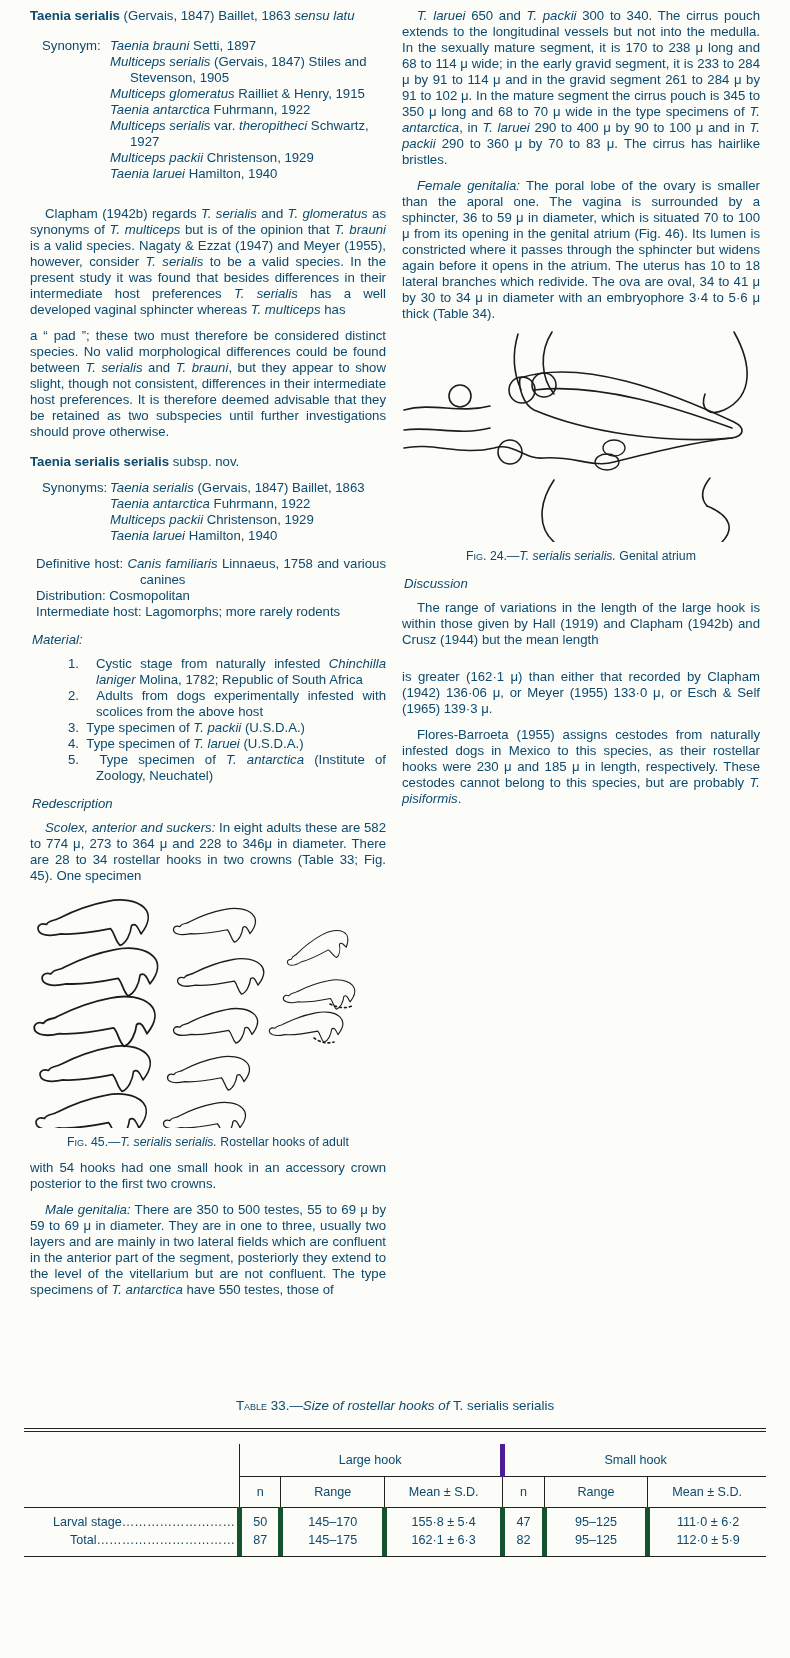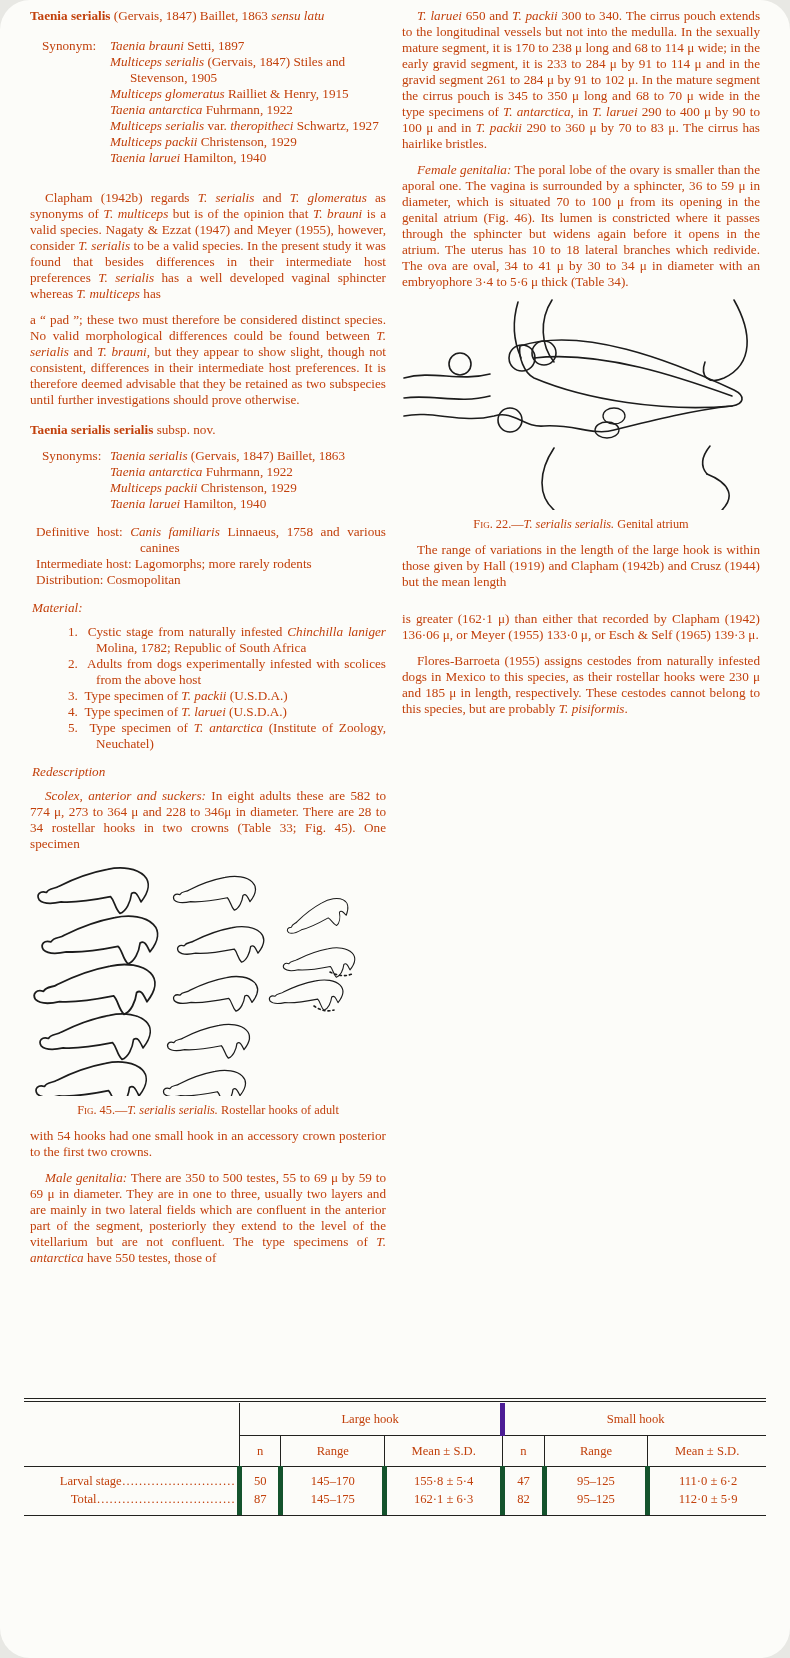--- a/index.html
+++ b/index.html
@@ -1,18 +1,18 @@
 <!DOCTYPE html>
 <html><head>
 <meta charset="utf-8">
 <style>
   html,body{margin:0;padding:0;background:#e8e8e4;}
-  .page{position:relative;width:790px;height:1658px;background:#fcfcf9;color:#c2410c;
-        font-family:Liberation Serif, serif;font-size:13.2px;line-height:16px;
-        overflow:hidden;border-radius:30px;}
+  .page{position:relative;width:790px;height:1658px;background:#fcfcf9;color:#0c4a6e;
+        font-family:Liberation Sans, sans-serif;font-size:13.2px;line-height:16px;
+        overflow:hidden;}
   .col{position:absolute;top:8px;}
   .col.leftc{left:30px;width:356px;}
   .col.rightc{left:402px;width:358px;}
   .it{font-style:italic;}
   .bf{font-weight:bold;}
   .sc{font-variant:small-caps;}
   .title{margin:0 0 14px 0;text-align:left;}
   .para{margin:0 0 3px 0;text-align:justify;text-indent:15px;}
   .para.noind{text-indent:0;}
   .gap{height:12px;}
@@ -27,21 +27,21 @@
   .mat{margin:2px 0 2px 0;}
   .mat .line{padding-left:66px;text-indent:-28px;text-align:justify;}
   .figure{margin:8px 0 4px 0;}
   .caption{text-align:center;font-size:12.3px;margin:6px 0 10px 0;}
   svg{display:block;}
   svg path,svg circle,svg ellipse{fill:none;stroke:#1c1c1c;stroke-width:1.6;stroke-linecap:round;stroke-linejoin:round;}
   svg .hatched{stroke-width:1.3;}
   
   .tablezone{position:absolute;left:0;top:1398px;width:790px;}
   .tbl-title{text-align:center;font-size:13.4px;margin-bottom:14px;}
-  .tblwrap{margin:0 24px;border-top:4px double #22221f;padding-top:1px;border-bottom:1px solid #22221f;}
+  .tblwrap{margin:0 24px;border-top:4px double #22221f;padding-top:12px;border-bottom:1px solid #22221f;}
   table.t33{width:100%;border-collapse:collapse;font-size:12.6px;table-layout:fixed;}
   table.t33 th{font-weight:normal;}
   .c-stub{width:208px;text-align:right;padding-left:4px;overflow:hidden;white-space:nowrap;}
   .c-n{width:40px;}
   .c-range{width:100px;}
   .c-mean{width:114px;}
   tr.grp th{padding:8px 2px 8px 2px;border-bottom:1px solid #22221f;}
   tr.grp th.g1{border-left:1px solid #22221f;}
   tr.grp th.g2{border-left:5px solid #4c1d95;}
   tr.sub th{padding:7px 2px;border-left:1px solid #22221f;border-bottom:1px solid #22221f;}
@@ -83,22 +83,22 @@
       <div class="syn-label">Synonyms:</div>
       <div class="syn-lines">
           <div class="line"><span class="it">Taenia serialis</span><span> (Gervais, 1847) Baillet, 1863</span></div>
           <div class="line"><span class="it">Taenia antarctica</span><span> Fuhrmann, 1922</span></div>
           <div class="line"><span class="it">Multiceps packii</span><span> Christenson, 1929</span></div>
           <div class="line"><span class="it">Taenia laruei</span><span> Hamilton, 1940</span></div>
         </div>
     </div>
 
     <div class="hang"><span>Definitive host: </span><span class="it">Canis familiaris</span><span> Linnaeus, 1758 and various canines</span></div>
+    <div class="hang"><span>Distribution: Cosmopolitan</span></div>
     <div class="hang"><span>Intermediate host: Lagomorphs; more rarely rodents</span></div>
-    <div class="hang"><span>Distribution: Cosmopolitan</span></div>
 
     <div class="it-head"><span class="it">Material:</span></div>
     <div class="mat">
         <div class="line"><span>1.&nbsp;&nbsp;Cystic stage from naturally infested </span><span class="it">Chinchilla laniger</span><span> Molina, 1782; Republic of South Africa</span></div>
         <div class="line"><span>2.&nbsp;&nbsp;Adults from dogs experimentally infested with scolices from the above host</span></div>
         <div class="line"><span>3.&nbsp;&nbsp;Type specimen of </span><span class="it">T. packii</span><span> (U.S.D.A.)</span></div>
         <div class="line"><span>4.&nbsp;&nbsp;Type specimen of </span><span class="it">T. laruei</span><span> (U.S.D.A.)</span></div>
         <div class="line"><span>5.&nbsp;&nbsp;Type specimen of </span><span class="it">T. antarctica</span><span> (Institute of Zoology, Neuchatel)</span></div>
       </div>
 
@@ -166,30 +166,32 @@
         <path d="M2,118 C30,112 60,126 92,118 C112,112 122,130 142,128 C172,126 192,138 212,132 C252,122 292,112 330,108"></path>
 
         <ellipse class="hatched" cx="212" cy="118" rx="11" ry="8" fill="url(#hatch)"></ellipse>
         <ellipse class="hatched" cx="205" cy="132" rx="12" ry="8" fill="url(#hatch)"></ellipse>
 
         <path d="M152,150 C136,174 136,198 152,212"></path>
         <path d="M308,148 C300,158 298,168 305,176"></path>
         <path d="M305,176 C330,186 332,200 320,212"></path>
       </svg>
     </div>
-    <div class="caption"><span class="sc">Fig. 22.</span><span>—</span><span class="it">T. serialis serialis.</span><span>  Genital atrium</span></div>
-
+    <div class="caption"><span class="sc">Fig. 24.</span><span>—</span><span class="it">T. serialis serialis.</span><span>  Genital atrium</span></div>
+
+    <div class="it-head"><span class="it">Discussion</span></div>
     <p class="para"><span>The range of variations in the length of the large hook is within those given by Hall (1919) and Clapham (1942b) and Crusz (1944) but the mean length</span></p>
     <div style="height:18px"></div>
     <p class="para noind"><span>is greater (162·1 μ) than either that recorded by Clapham (1942) 136·06 μ, or Meyer (1955) 133·0 μ, or Esch &amp; Self (1965) 139·3 μ.</span></p>
     <div class="gap-sm"></div>
     <p class="para"><span>Flores-Barroeta (1955) assigns cestodes from naturally infested dogs in Mexico to this species, as their rostellar hooks were 230 μ and 185 μ in length, respectively.  These cestodes cannot belong to this species, but are probably </span><span class="it">T. pisiformis</span><span>.</span></p>
   </div>
 
   <div class="tablezone">
+    <div class="tbl-title"><span class="sc">Table 33.</span><span>—</span><span class="it">Size of rostellar hooks of</span><span> T. serialis serialis</span></div>
     <div class="tblwrap">
       <table class="t33">
         <colgroup>
           <col class="c-stub">
             <col class="c-n">
             <col class="c-range">
             <col class="c-mean">
           <col class="c-n">
             <col class="c-range">
             <col class="c-mean">

